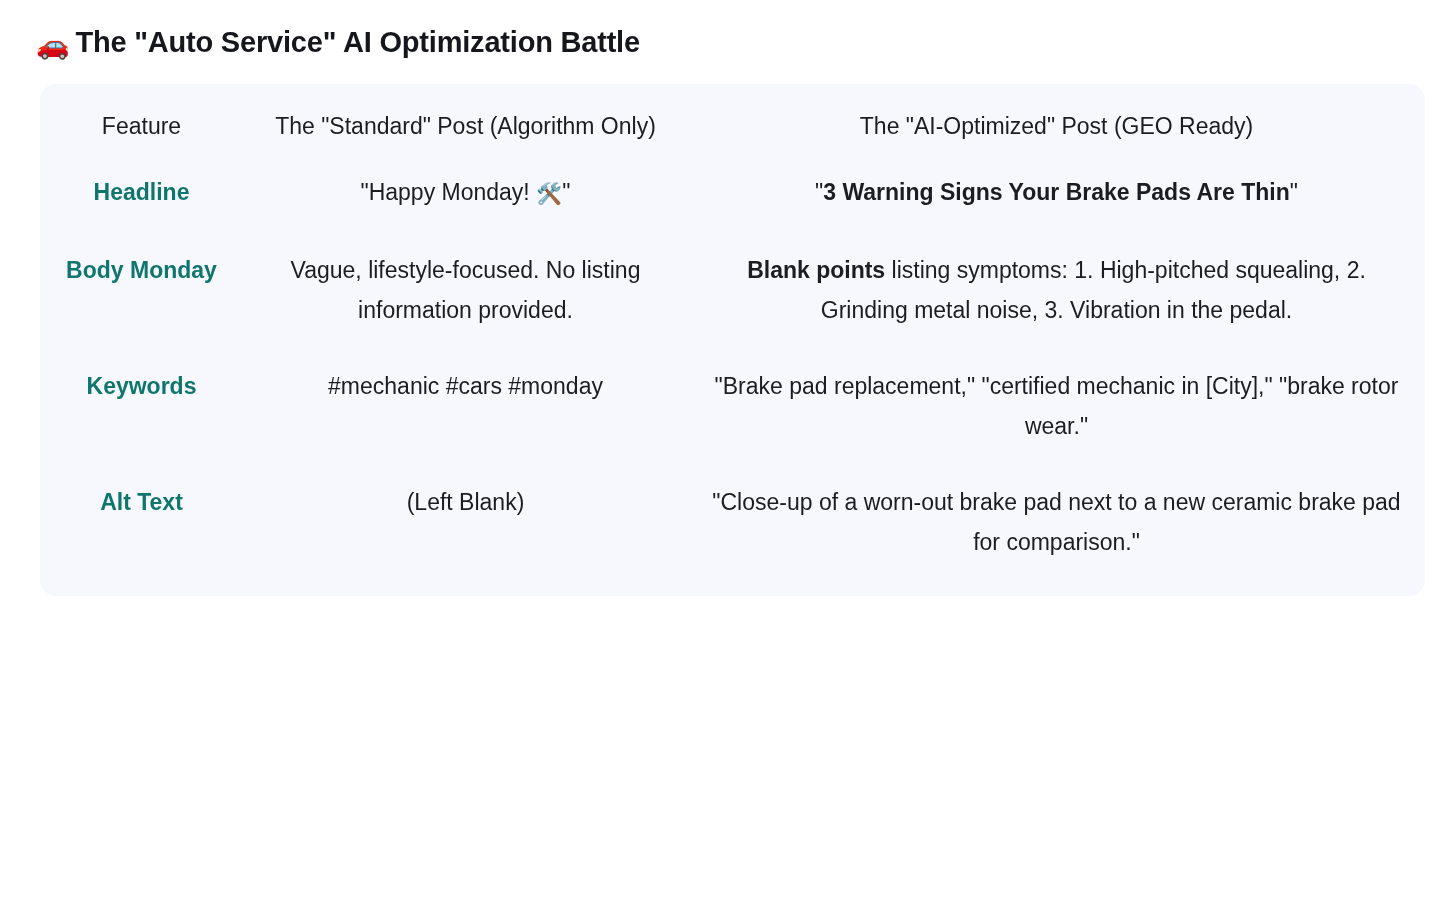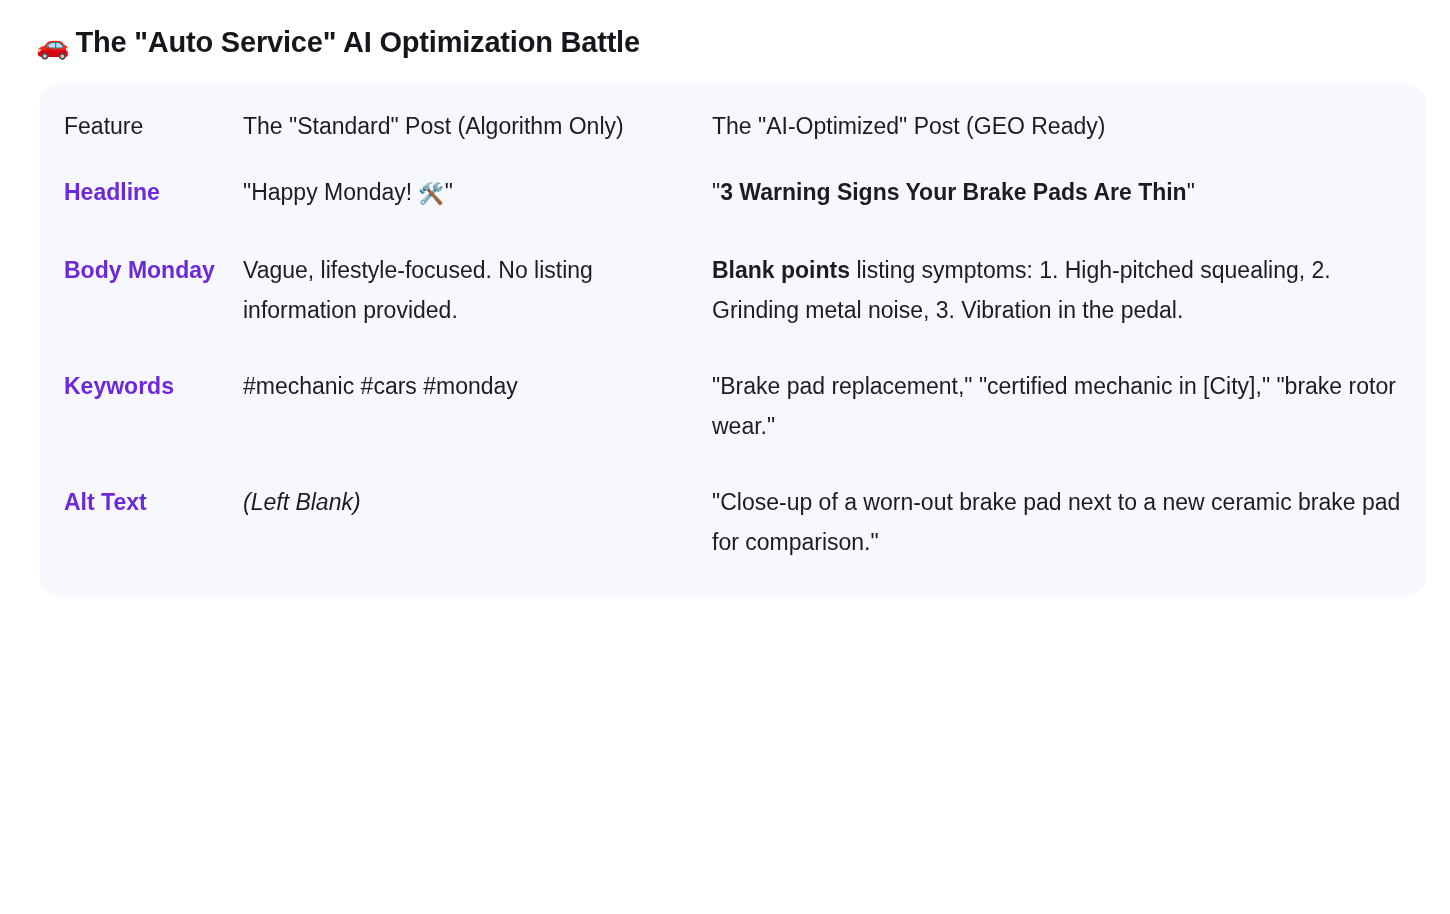--- a/index.html
+++ b/index.html
@@ -54,58 +54,58 @@
     table-layout: fixed;
   }
 
   table.compare col.c1 { width: 203px; }
   table.compare col.c2 { width: 469px; }
   table.compare col.c3 { width: 713px; }
 
   table.compare th,
   table.compare td {
     vertical-align: top;
-    text-align: left;
+    text-align: center;
     padding: 0;
     border: none;
   }
 
   
   table.compare thead th {
     font-size: 23px;
     line-height: 40px;
     font-weight: normal;
     color: #1b1d22;
     padding: 22px 24px 14px 0;
   }
   table.compare thead th.first { padding-left: 24px; }
 
   
   table.compare tbody th {
     font-size: 23px;
     line-height: 40px;
     font-weight: bold;
-    color: #6d28d9;
+    color: #0f766e;
     padding: 12px 24px 24px 24px;
   }
   table.compare tbody td {
     font-size: 23px;
     line-height: 40px;
     font-weight: normal;
     color: #1b1d22;
     padding: 12px 24px 24px 0;
   }
 
   table.compare tbody tr:last-child th,
   table.compare tbody tr:last-child td {
     padding-bottom: 34px;
   }
 
   .strong { font-weight: bold; }
-  .ital { font-style: italic; }
+  .ital { }
 
   .emoji-inline {
     font-size: 21px;
     vertical-align: -1px;
   }
 </style>
 </head>
 <body>
 
 <div class="page">

